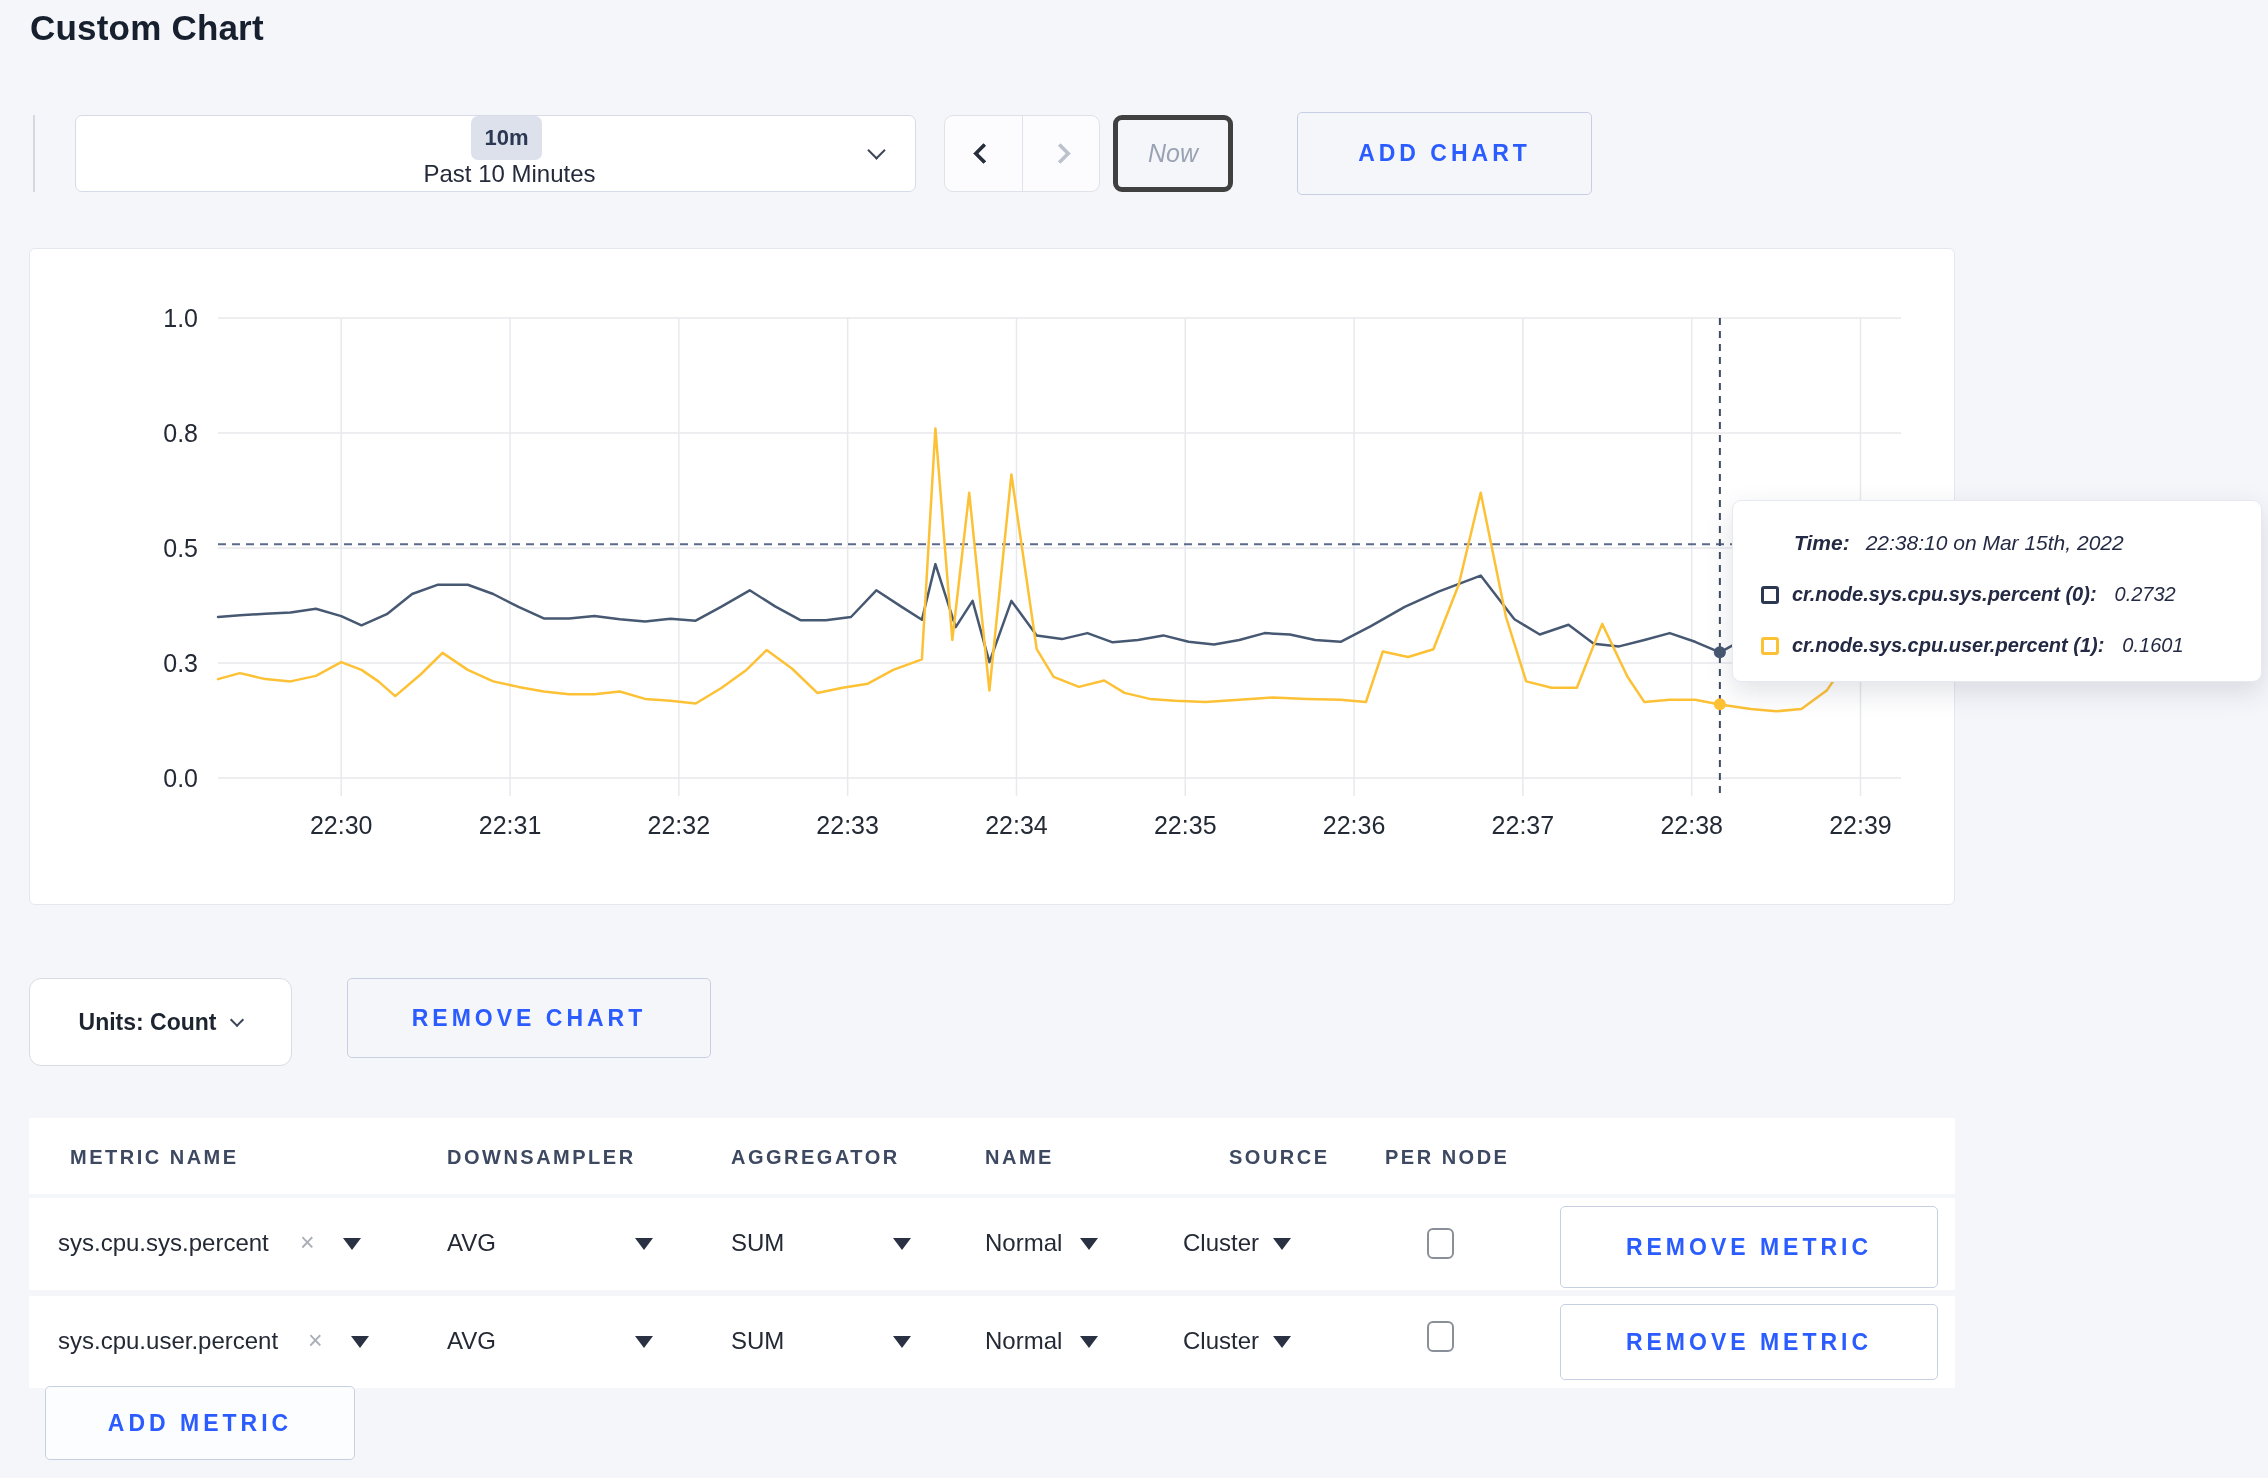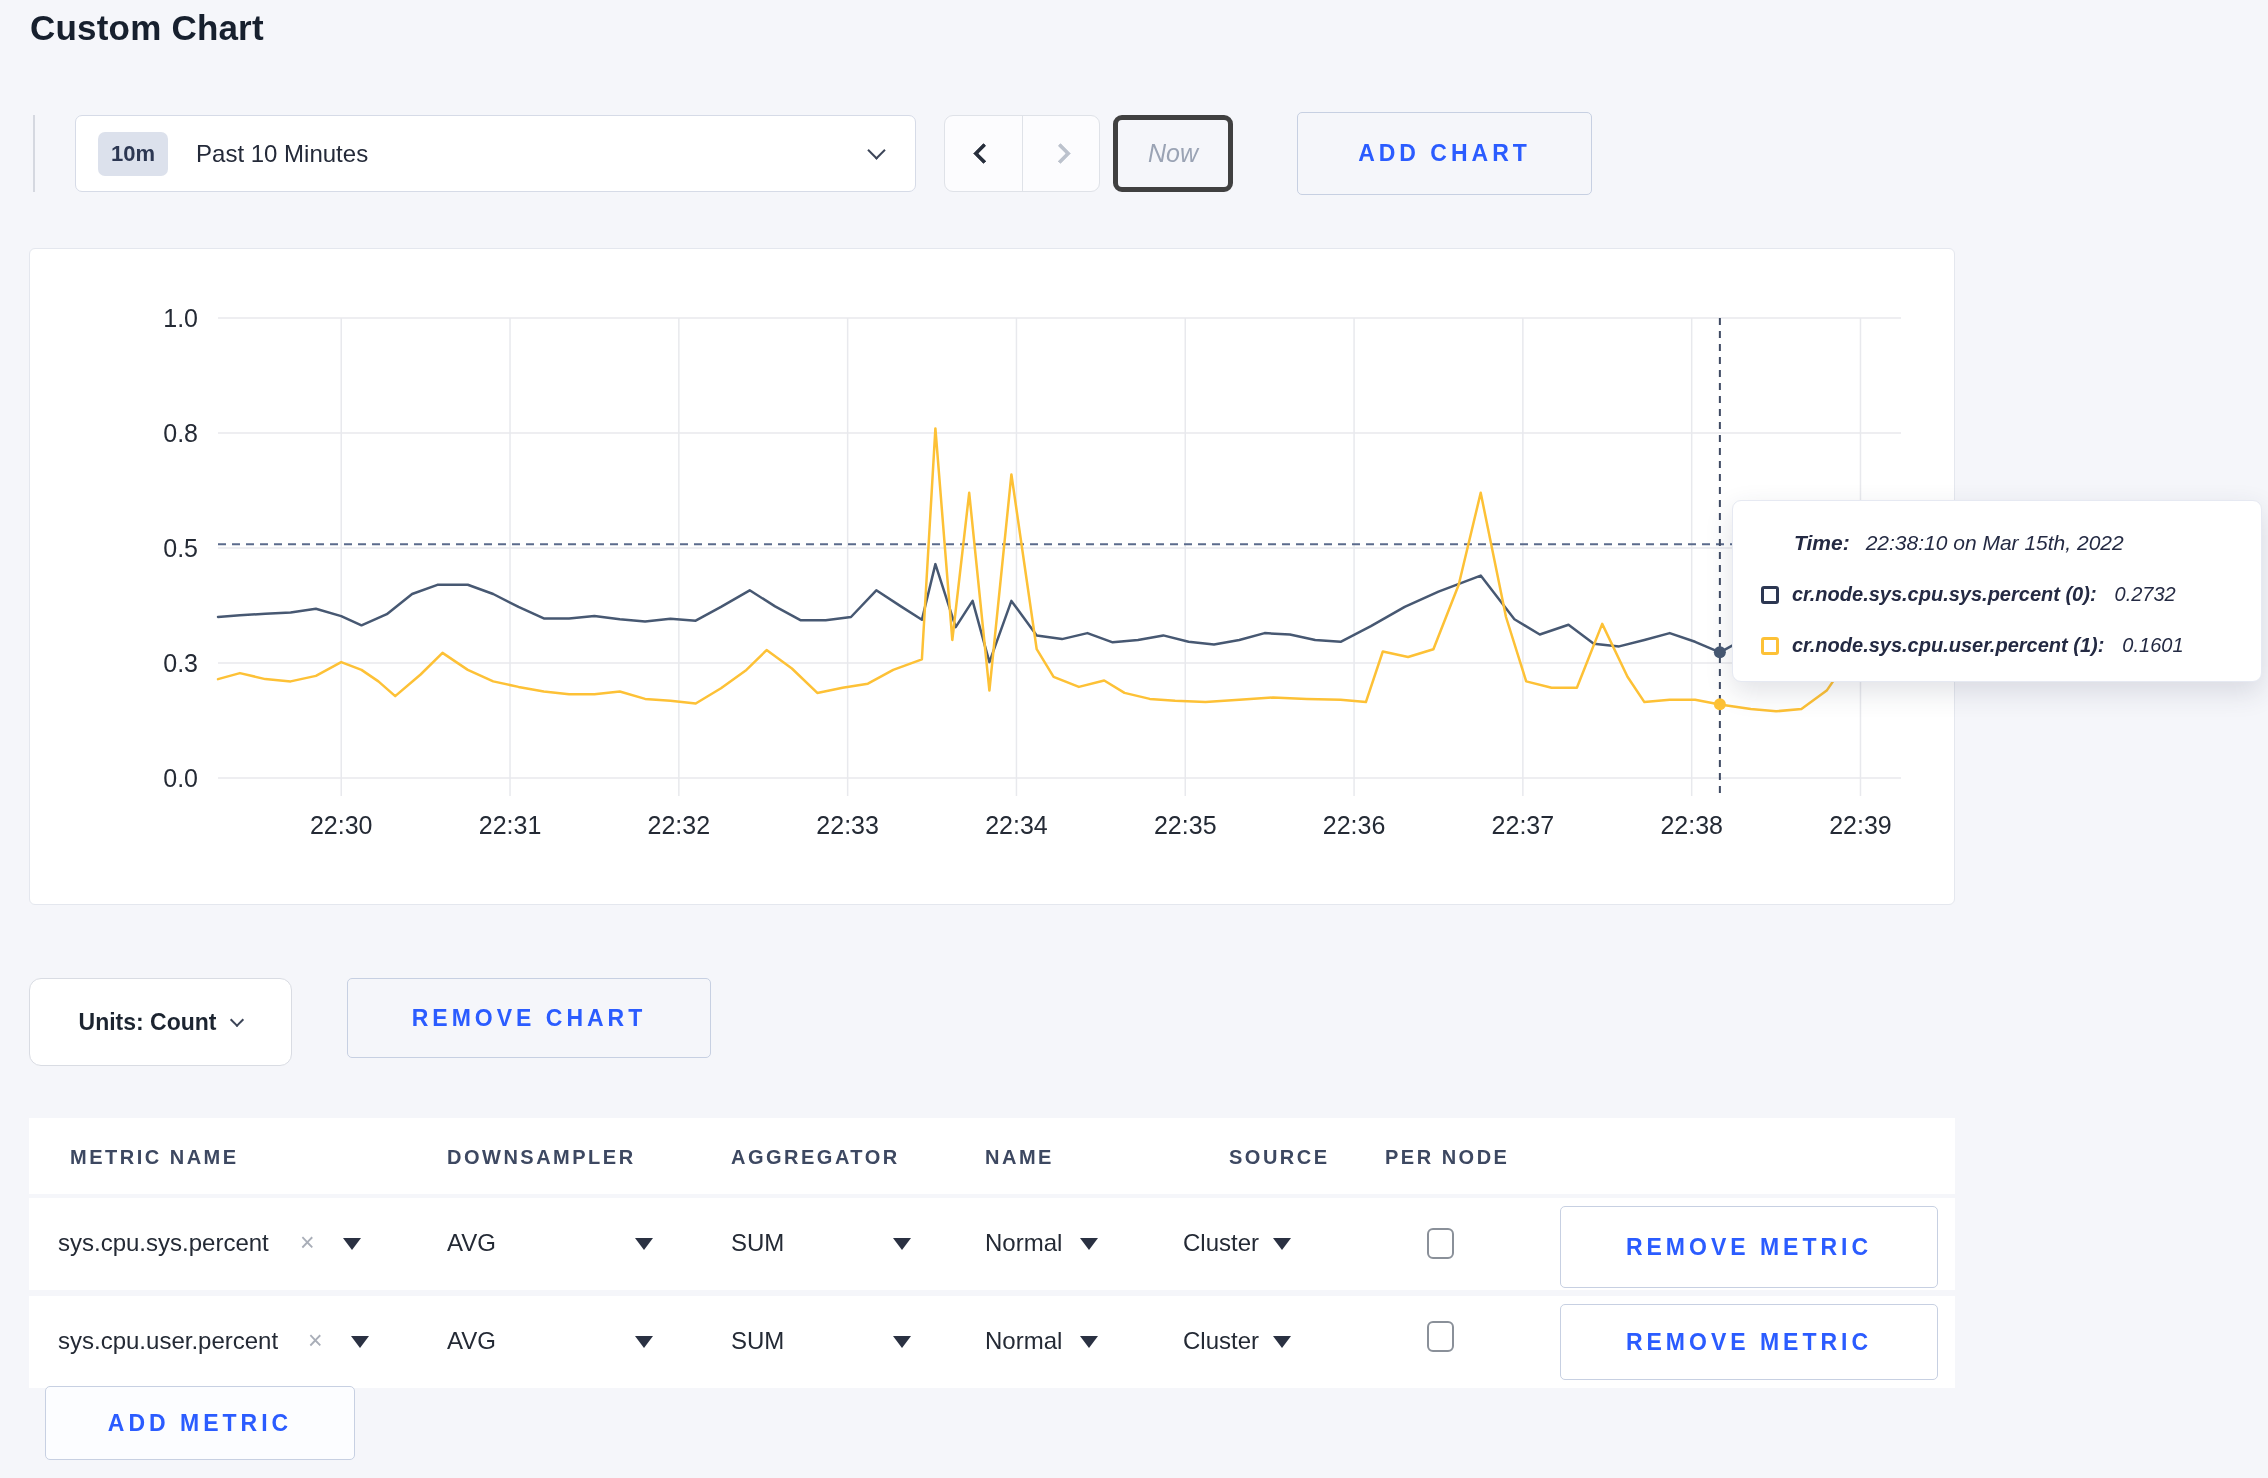--- a/index.html
+++ b/index.html
@@ -19,21 +19,21 @@
     font-size:35px; font-weight:600; color:#17202e;
     letter-spacing:0.2px;
   }
 
   
   .toolbar-divider { left:33px; top:115px; width:2px; height:77px; background:#d5d8e0; }
 
   .time-select {
     left:75px; top:115px; width:841px; height:77px;
     background:#fff; border:1px solid #d6dbe7; border-radius:7px;
-    display:flex; align-items:center; cursor:pointer;
+    display:flex; align-items:center; cursor:pointer;flex-direction:column;
   }
   .range-badge {
     margin-left:22px;
     background:#dce1ec; color:#2c3752;
     font-size:22px; font-weight:700;
     padding:9px 13px; border-radius:7px;
   }
   .range-label { margin-left:28px; font-size:24px; color:#242a39; }
   .chevron {
     display:inline-block; width:13px; height:13px;

